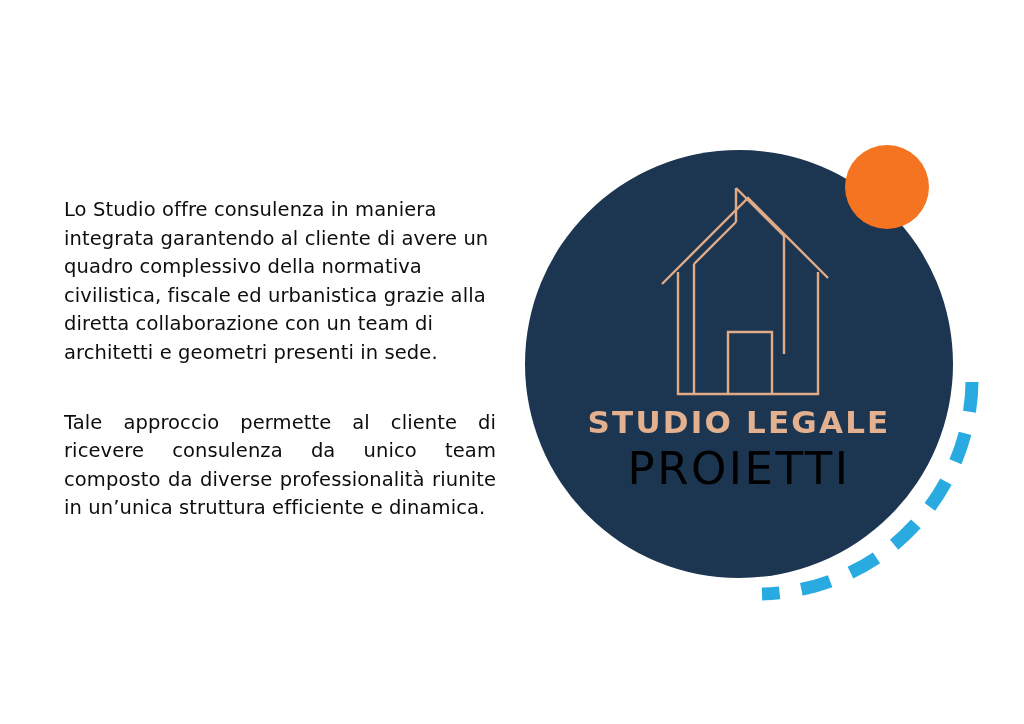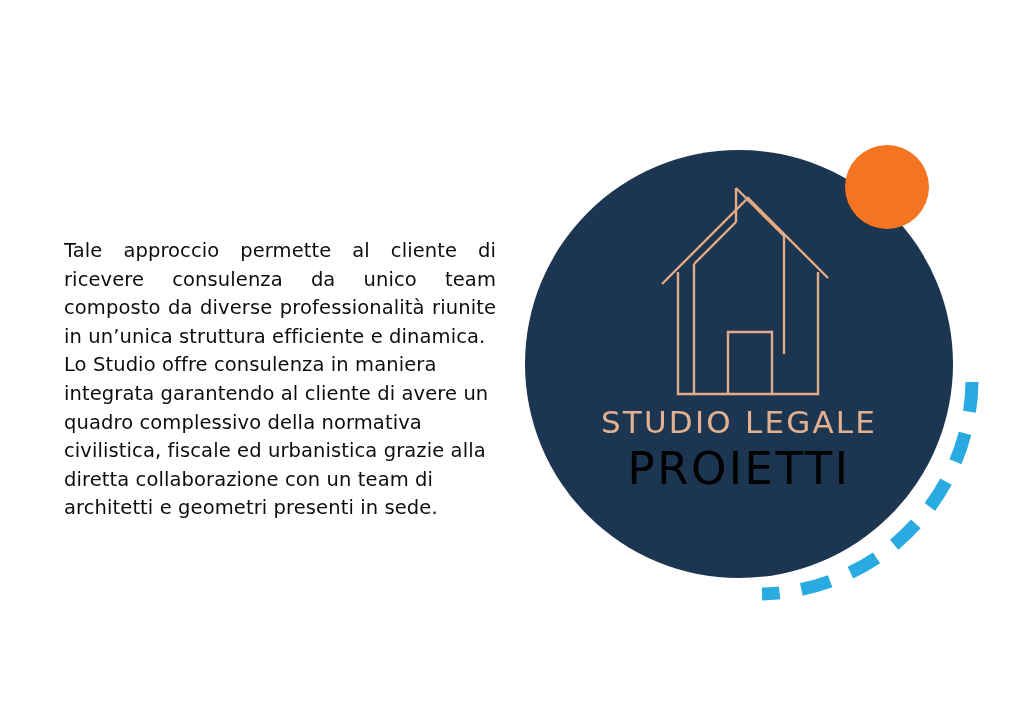--- a/index.html
+++ b/index.html
@@ -101,41 +101,41 @@
     top: 270px;
     width: 428px;
     text-align: center;
     z-index: 4;
     color: #e8b894;
     font-family: "DejaVu Sans", sans-serif;
   }
   .logo-text .line1 {
     font-size: 31px;
     letter-spacing: 2.2px;
-    font-weight: 400;
+    font-weight: 700;
     line-height: 40px;
     color: #e3b190;
     text-align: center;
   }
   .logo-text .line2 {
     font-size: 45px;
     letter-spacing: 2.5px;
     font-weight: 400;
     line-height: 54px;
     color: #000000;
   }
 </style>
 </head>
 <body>
 
 <div class="slide">
 
   <div class="text-col">
+    <p class="para p1">Lo Studio offre consulenza in maniera integrata garantendo al cliente di avere un quadro complessivo della normativa civilistica, fiscale ed urbanistica grazie alla diretta collaborazione con un team di architetti e geometri presenti in sede.</p>
     <p class="para p2">Tale approccio permette al cliente di ricevere consulenza da unico team composto da diverse professionalità riunite in un’unica struttura efficiente e dinamica.</p>
-    <p class="para p1">Lo Studio offre consulenza in maniera integrata garantendo al cliente di avere un quadro complessivo della normativa civilistica, fiscale ed urbanistica grazie alla diretta collaborazione con un team di architetti e geometri presenti in sede.</p>
   </div>
 
   <div class="logo-wrap">
 
     <svg class="dashed-arc" viewBox="0 0 250 250">
       <path d="M 240 20 A 215 215 0 0 1 30 232" fill="none" stroke="#29abe2" stroke-width="13" stroke-linecap="butt" stroke-dasharray="30 22"></path>
     </svg>
 
     <div class="orange-dot"></div>
 

